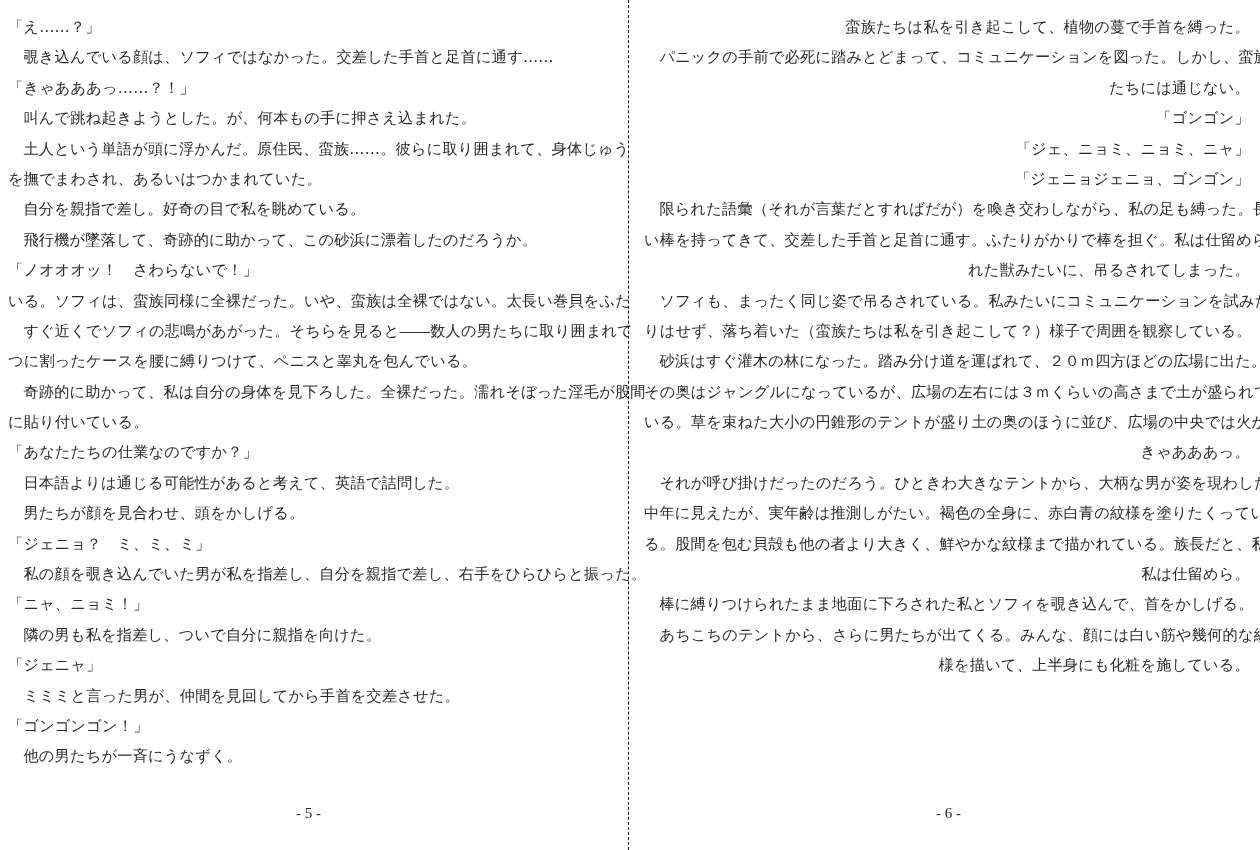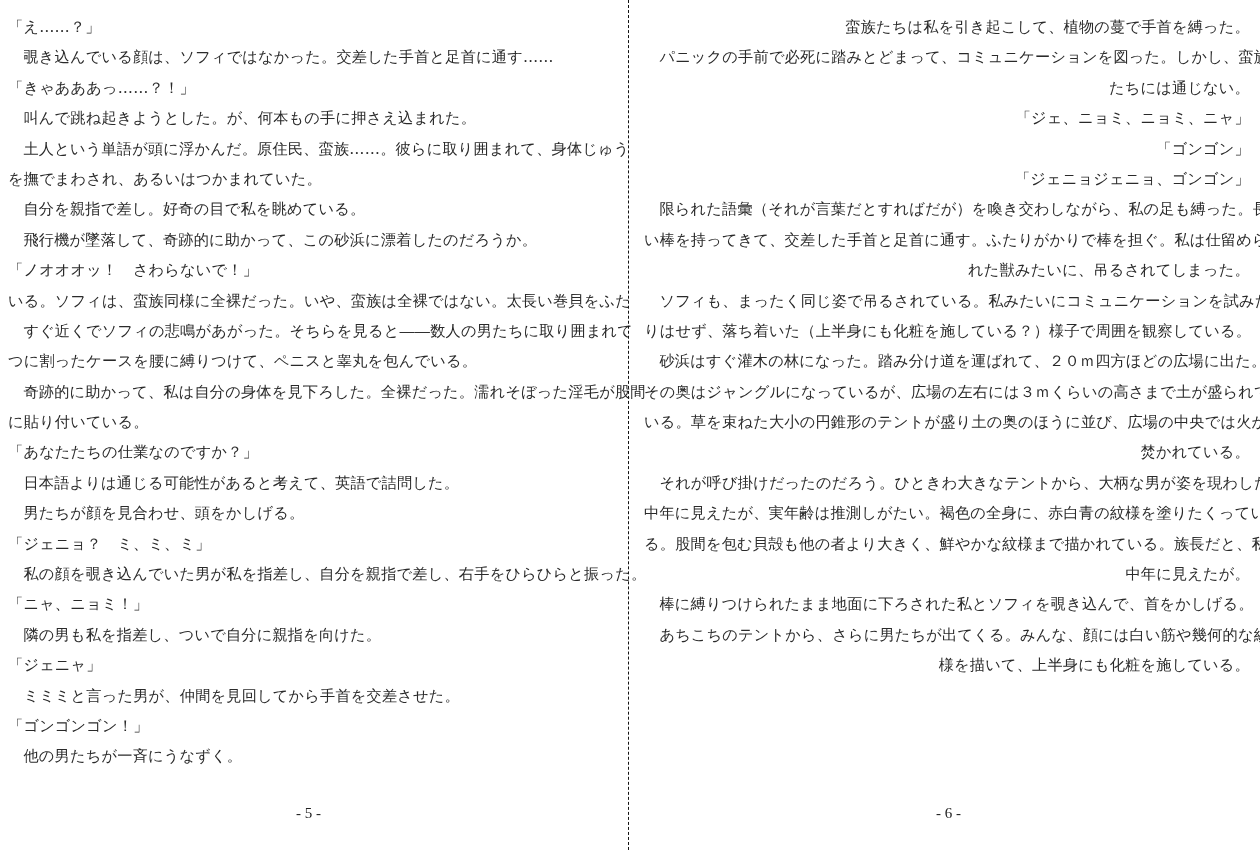--- a/index.html
+++ b/index.html
@@ -43,35 +43,35 @@
     <div class="line">「ジェニャ」</div>
     <div class="line">　ミミミと言った男が、仲間を見回してから手首を交差させた。</div>
     <div class="line">「ゴンゴンゴン！」</div>
     <div class="line">　他の男たちが一斉にうなずく。</div>
   </div>
 <div class="divider"></div>
 <div class="page right" id="right-page">
     <div class="line">　蛮族たちは私を引き起こして、植物の蔓で手首を縛った。</div>
     <div class="line">　パニックの手前で必死に踏みとどまって、コミュニケーションを図った。しかし、蛮族</div>
     <div class="line">たちには通じない。</div>
+    <div class="line">「ゴンゴン」</div>
     <div class="line">「ジェ、ニョミ、ニョミ、ニャ」</div>
-    <div class="line">「ゴンゴン」</div>
     <div class="line">「ジェニョジェニョ、ゴンゴン」</div>
     <div class="line">　限られた語彙（それが言葉だとすればだが）を喚き交わしながら、私の足も縛った。長</div>
     <div class="line">い棒を持ってきて、交差した手首と足首に通す。ふたりがかりで棒を担ぐ。私は仕留めら</div>
     <div class="line">れた獣みたいに、吊るされてしまった。</div>
     <div class="line">　ソフィも、まったく同じ姿で吊るされている。私みたいにコミュニケーションを試みた</div>
-    <div class="line">りはせず、落ち着いた（上半身にも化粧を施している？）様子で周囲を観察している。</div>
+    <div class="line">りはせず、落ち着いた（蛮族たちは私を引き起こして？）様子で周囲を観察している。</div>
     <div class="line">　砂浜はすぐ灌木の林になった。踏み分け道を運ばれて、２０ｍ四方ほどの広場に出た。</div>
     <div class="line">その奥はジャングルになっているが、広場の左右には３ｍくらいの高さまで土が盛られて</div>
     <div class="line">いる。草を束ねた大小の円錐形のテントが盛り土の奥のほうに並び、広場の中央では火が</div>
-    <div class="line">焚かれている。</div>
+    <div class="line">きゃあああっ。</div>
     <div class="line">　それが呼び掛けだったのだろう。ひときわ大きなテントから、大柄な男が姿を現わした。</div>
     <div class="line">中年に見えたが、実年齢は推測しがたい。褐色の全身に、赤白青の紋様を塗りたくってい</div>
     <div class="line">る。股間を包む貝殻も他の者より大きく、鮮やかな紋様まで描かれている。族長だと、私</div>
-    <div class="line">中年に見えたが。</div>
+    <div class="line">私は仕留めら。</div>
     <div class="line">　棒に縛りつけられたまま地面に下ろされた私とソフィを覗き込んで、首をかしげる。</div>
     <div class="line">　あちこちのテントから、さらに男たちが出てくる。みんな、顔には白い筋や幾何的な紋</div>
     <div class="line">様を描いて、上半身にも化粧を施している。</div>
   </div>
 
 <div class="pagenum left">- 5 -</div>
 <div class="pagenum right">- 6 -</div>
 
 </body></html>

